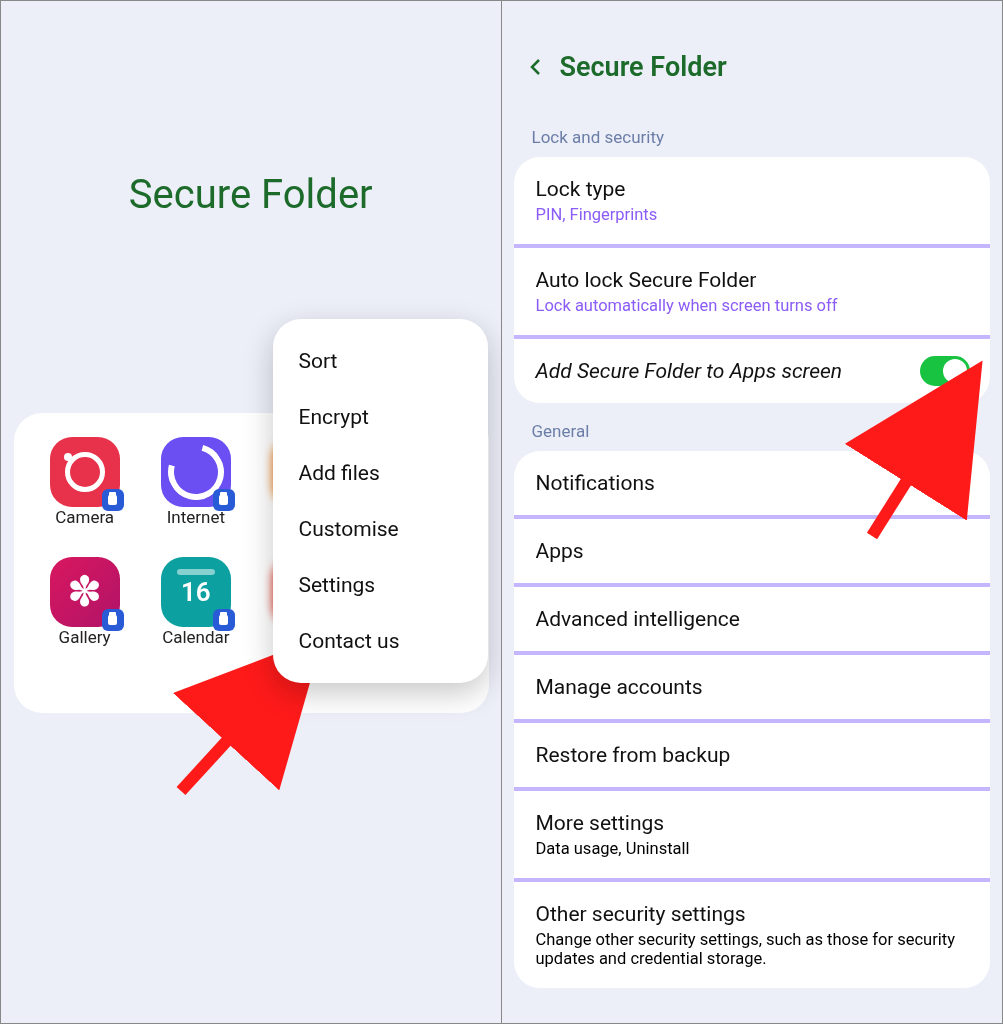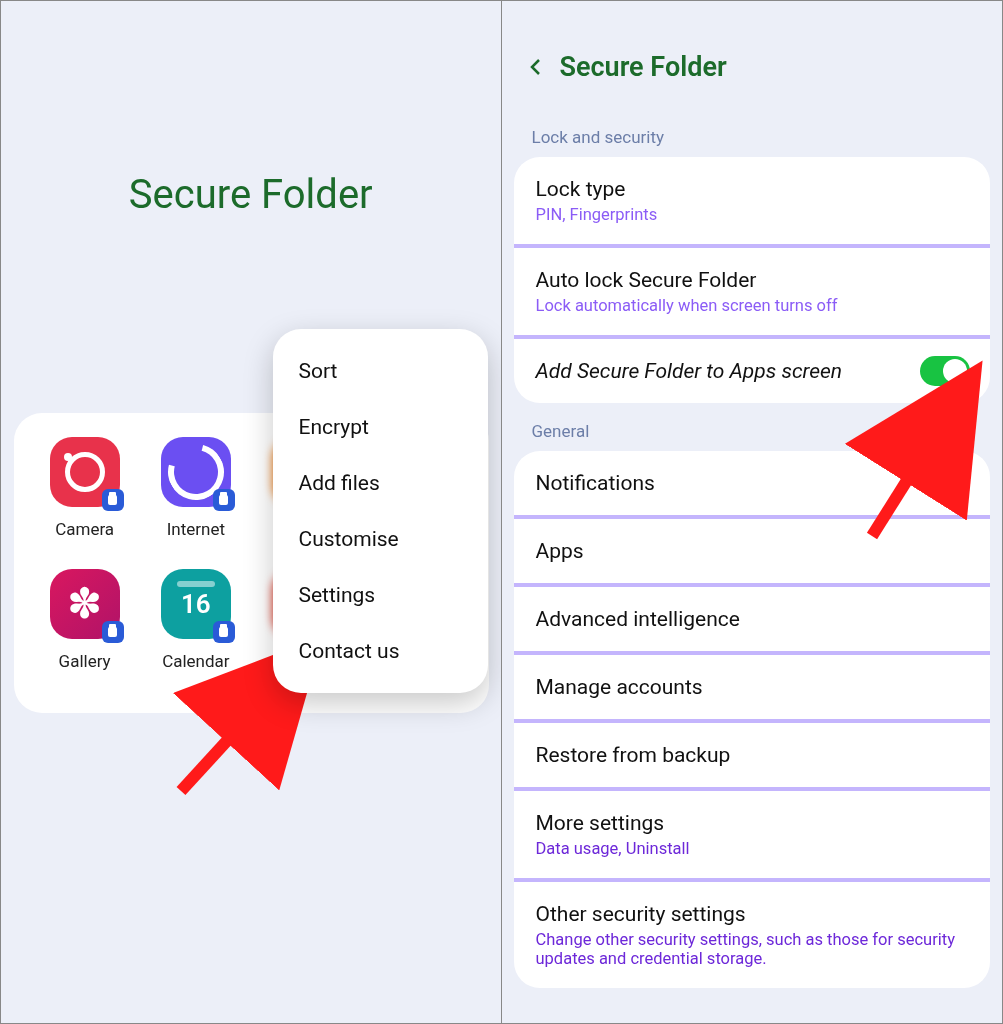--- a/index.html
+++ b/index.html
@@ -6,21 +6,21 @@
   html, body { width: 1003px; height: 1024px; font-family: -apple-system, BlinkMacSystemFont, "Segoe UI", Roboto, Arial, sans-serif; }
   body { display: flex; background: #fff; border: 1px solid #888; }
   .pane { height: 100%; position: relative; }
   .left { width: 501px; background: #eceff8; border-right: 1px solid #888; overflow: hidden; }
   .right { width: 501px; background: #eceff8; overflow: hidden; }
 
   
   .left-title { color: #1c6b2b; font-size: 40px; font-weight: 400; text-align: center; margin-top: 170px; }
   .app-card { position: absolute; left: 13px; bottom: 310px; width: 475px; height: 300px; background: #fff; border-radius: 28px; padding: 24px 20px; }
   .app-grid { display: grid; grid-template-columns: repeat(4, 1fr); gap: 30px 10px; }
-  .app { display:flex; flex-direction:column; align-items:center; gap:12px; }
+  .app { display:flex; flex-direction:column; align-items:center; gap:0; }
   .app-icon { width: 70px; height: 70px; border-radius: 22px; position: relative; display:flex; align-items:center; justify-content:center; }
   .app-label { font-size: 17px; color:#222; }
   .badge-lock { position:absolute; right:-4px; bottom:-4px; width:22px; height:22px; background:#2a5bd7; border-radius:6px; display:flex; align-items:center; justify-content:center; }
   .badge-lock::before { content:""; width:9px; height:10px; background:#fff; border-radius:2px; box-shadow: 0 -4px 0 -1px #fff; }
   .ic-camera { background: linear-gradient(135deg,#e8324b,#e8324b); }
   .ic-camera::before { content:""; width:30px; height:30px; border:5px solid #fff; border-radius:50%; display:block; }
   .ic-camera::after { content:""; position:absolute; top:16px; left:14px; width:8px; height:8px; border-radius:50%; background:#fff; }
   .ic-internet { background:#6b4ff2; }
   .ic-internet::before { content:""; width:44px; height:44px; border:6px solid #fff; border-radius:50%; display:block; border-top-color:transparent; transform:rotate(-30deg);}
   .ic-gallery { background: linear-gradient(135deg,#d9175f,#b01368); }
@@ -28,40 +28,40 @@
   .ic-calendar { background:#0da0a0; }
   .ic-calendar::before { content:"16"; color:#fff; font-size:26px; font-weight:600; }
   .ic-calendar::after { content:""; position:absolute; top:12px; left:16px; right:16px; height:6px; background:rgba(255,255,255,.5); border-radius:3px; }
   .blur-col .app-icon { filter: blur(4px); }
   .blur-col .app-label { visibility:hidden; }
   .ic-orange { background:#f38a2b; }
   .ic-yellow { background:#f5b82b; }
   .ic-red2 { background:#e34a3a; }
   .ic-teal { background:#12a28a; }
 
-  .menu { position:absolute; right:13px; top:328px; width:215px; background:#fff; border-radius:28px; box-shadow:0 10px 30px rgba(0,0,0,.22); padding: 14px 0; z-index:5; }
+  .menu { position:absolute; right:13px; top:318px; width:215px; background:#fff; border-radius:28px; box-shadow:0 10px 30px rgba(0,0,0,.22); padding: 14px 0; z-index:5; }
   .menu-item { font-size:21px; color:#111; padding: 16px 26px; }
 
   
   .arrow { position:absolute; pointer-events:none; }
   .arrow svg { overflow:visible; }
 
   
   .right-inner { padding: 0; height:100%; display:flex; flex-direction:column; }
   .r-header { display:flex; align-items:center; gap: 14px; padding: 50px 24px 26px 24px; }
   .back { width:20px; height:20px; display:flex; align-items:center; justify-content:center; }
   .back svg { stroke:#1c6b2b; stroke-width:2.5; fill:none; }
   .r-title { color:#1c6b2b; font-size:27px; font-weight:600; }
   .section-label { color:#6c7ea8; font-size:17px; padding: 18px 30px 10px 30px; }
   .card { background:#fff; margin:0 12px; border-radius:26px; overflow:hidden; }
   .row { padding: 20px 22px; border-bottom:4px solid #c4b5fd; position:relative; }
   .row:last-child { border-bottom:none; }
   .row-title { font-size:21px; color:#111; }
   .row-sub { font-size:16.5px; color:#8b5cf6; margin-top:4px; }
-  .row-sub.grey { color:#6d28d9; }
+  .row-sub.grey { color:#000000; }
   .toggle { position:absolute; right:20px; top:50%; transform:translateY(-50%); width:50px; height:30px; background:#18c342; border-radius:15px; }
   .toggle::after { content:""; position:absolute; right:3px; top:3px; width:24px; height:24px; background:#fff; border-radius:50%; }
 
 </style>
 </head>
 <body>
 
 <div class="pane left">
   <div class="left-title">Secure Folder</div>
 

